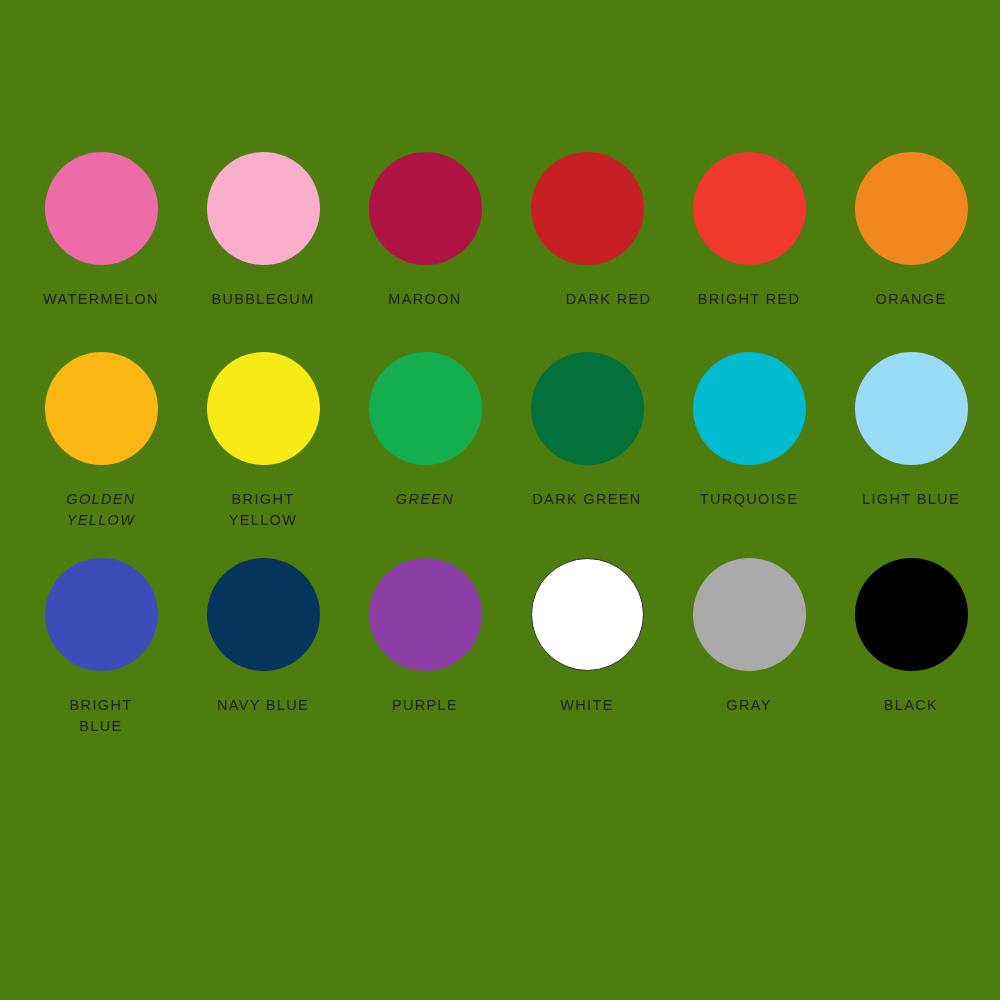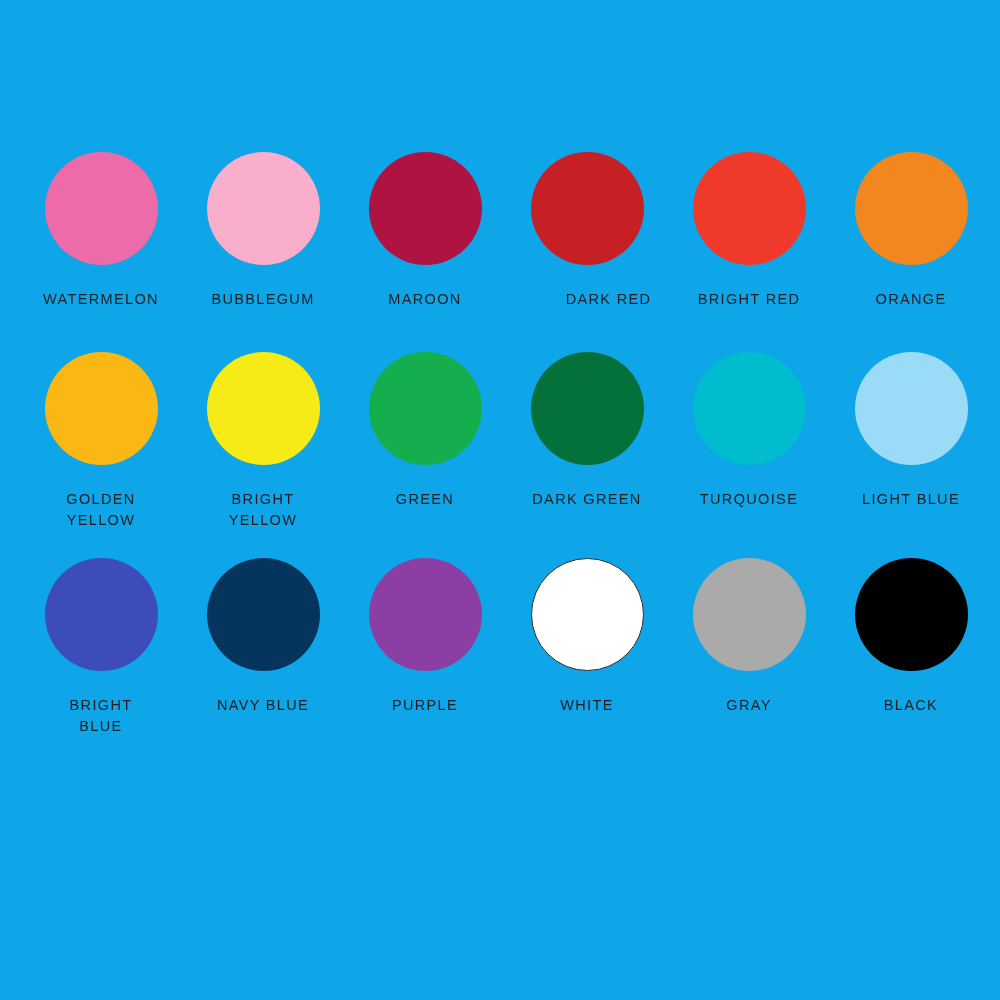--- a/index.html
+++ b/index.html
@@ -14,21 +14,21 @@
     overflow: hidden;
     font-family: "Liberation Sans", "DejaVu Sans", sans-serif;
   }
 
   #swatch-chart {
     position: absolute;
     left: 0;
     top: 0;
     width: 1000px;
     height: 1000px;
-    background: #0ea5e9;
+    background: #4d7c0f;
   }
 
   .swatch-grid {
     position: absolute;
     left: 20px;
     top: 152px;
     width: 960px;
     display: grid;
     grid-template-columns: repeat(6, 162px);
     column-gap: 0px;
@@ -104,31 +104,31 @@
       </div>
       <div class="swatch-cell">
         <div class="swatch-dot" title="ORANGE" style="background: rgb(242, 135, 31);"></div>
         <div class="swatch-label" style="color: rgb(35, 31, 32);">ORANGE</div>
       </div>
     </div>
 
     <div class="swatch-row row-2">
       <div class="swatch-cell">
         <div class="swatch-dot" title="GOLDEN YELLOW" style="background: rgb(251, 183, 20);"></div>
-        <div class="swatch-label" style="color: rgb(35, 31, 32);">GOLDEN
+        <div class="swatch-label" style="color: rgb(35, 31, 32); font-style: italic;">GOLDEN
 YELLOW</div>
       </div>
       <div class="swatch-cell">
         <div class="swatch-dot" title="BRIGHT YELLOW" style="background: rgb(246, 235, 22);"></div>
         <div class="swatch-label" style="color: rgb(35, 31, 32);">BRIGHT
 YELLOW</div>
       </div>
       <div class="swatch-cell">
         <div class="swatch-dot" title="GREEN" style="background: rgb(20, 174, 79);"></div>
-        <div class="swatch-label" style="color: rgb(35, 31, 32);">GREEN</div>
+        <div class="swatch-label" style="color: rgb(35, 31, 32); font-style: italic;">GREEN</div>
       </div>
       <div class="swatch-cell">
         <div class="swatch-dot" title="DARK GREEN" style="background: rgb(4, 112, 58);"></div>
         <div class="swatch-label" style="color: rgb(35, 31, 32);">DARK GREEN</div>
       </div>
       <div class="swatch-cell">
         <div class="swatch-dot" title="TURQUOISE" style="background: rgb(0, 188, 206);"></div>
         <div class="swatch-label" style="color: rgb(35, 31, 32);">TURQUOISE</div>
       </div>
       <div class="swatch-cell">

